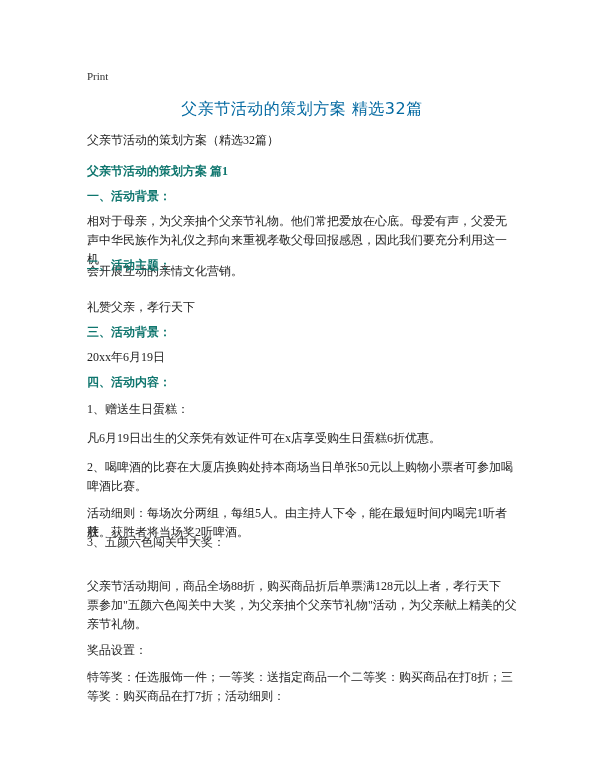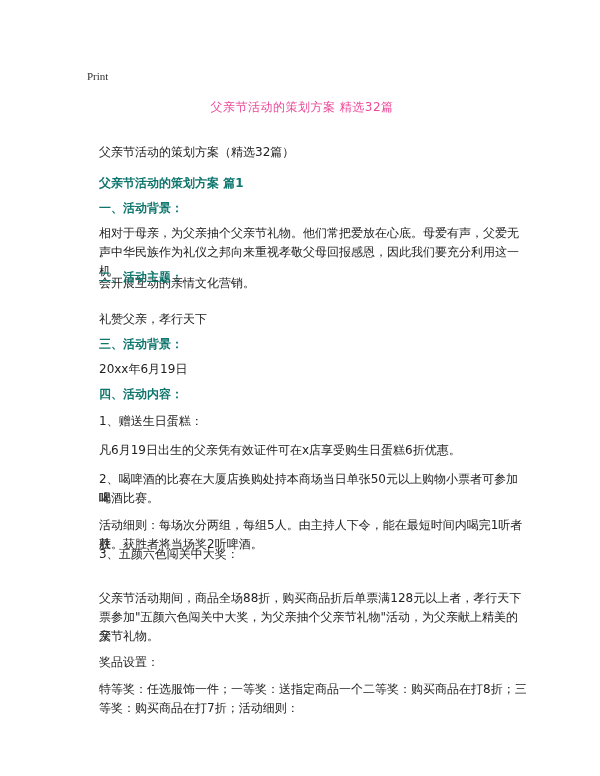--- a/index.html
+++ b/index.html
@@ -29,34 +29,35 @@
       font-size: 11px;
       color: #333;
       text-align: right;
     }
     .doc-title {
       position: absolute;
       left: 0;
       width: 430px;
       top: 99px;
       text-align: center;
-      font-size: 12px;
+      font-size: 16px;
       font-weight: normal;
-      color: #ec4899;
+      color: #0369a1;
       letter-spacing: 0.5px;
       margin: 0;
     }
     .line {
       position: absolute;
       left: 0;
       width: 430px;
       font-size: 12px;
       line-height: 19px;
       color: #222;
-      margin: 12px;
+      margin: 0;
+      font-family: Liberation Serif, serif;
     }
     .bold {
       font-weight: bold;
       color: #0f766e;
     }
   </style>
 </head>
 <body>
 
 <div class="page">

